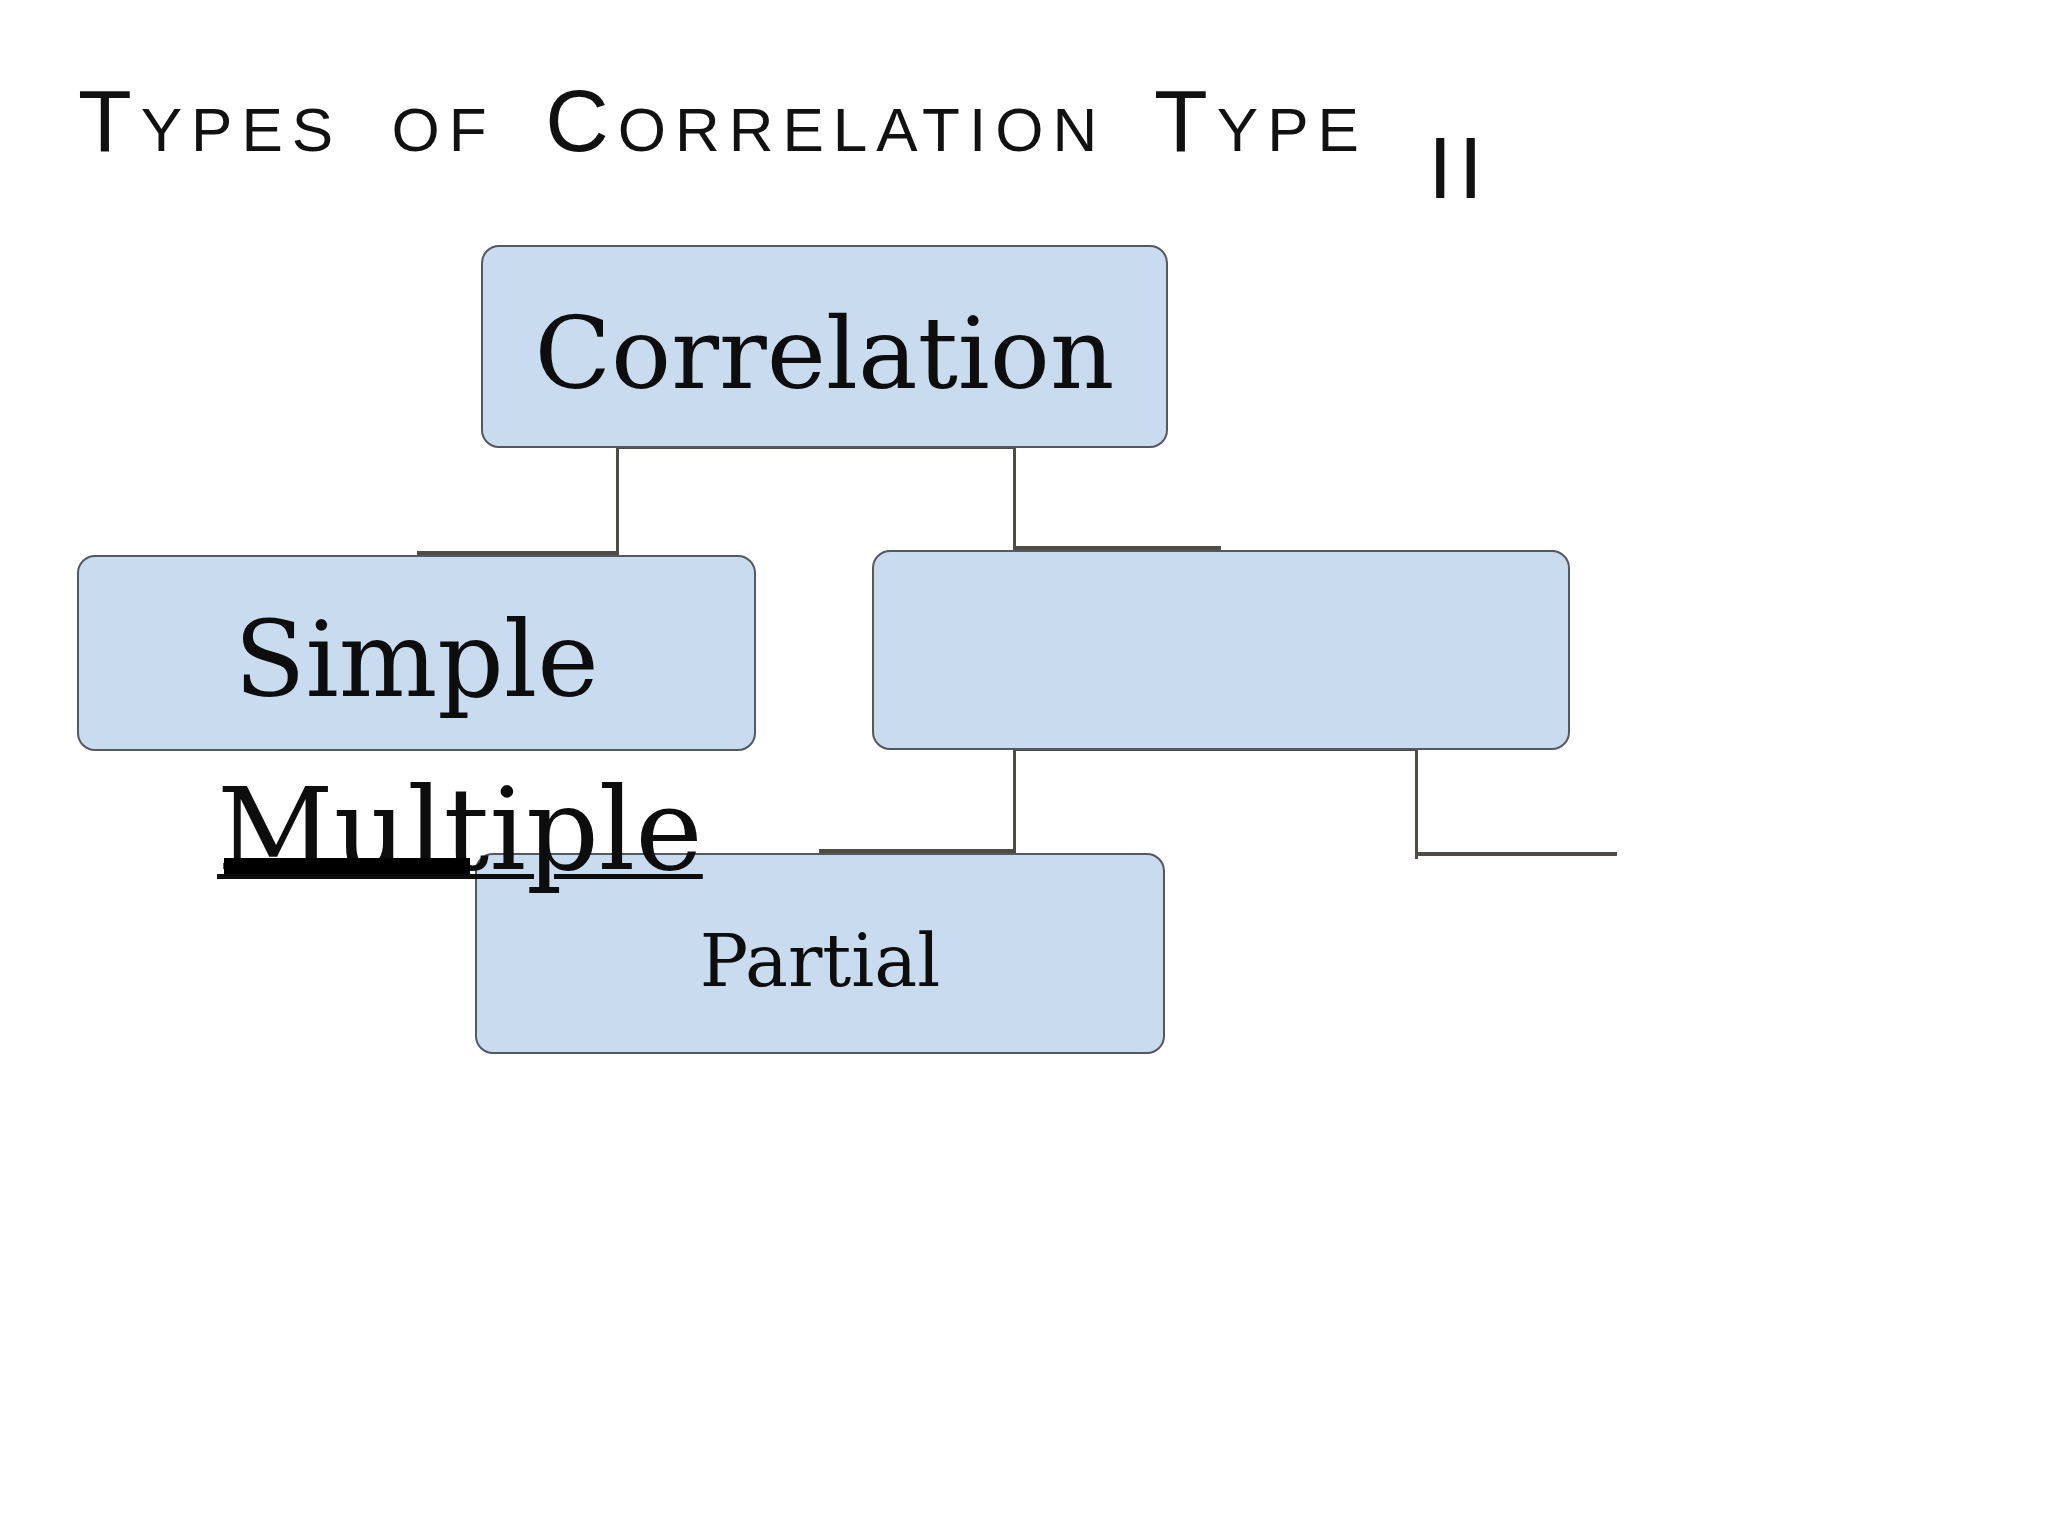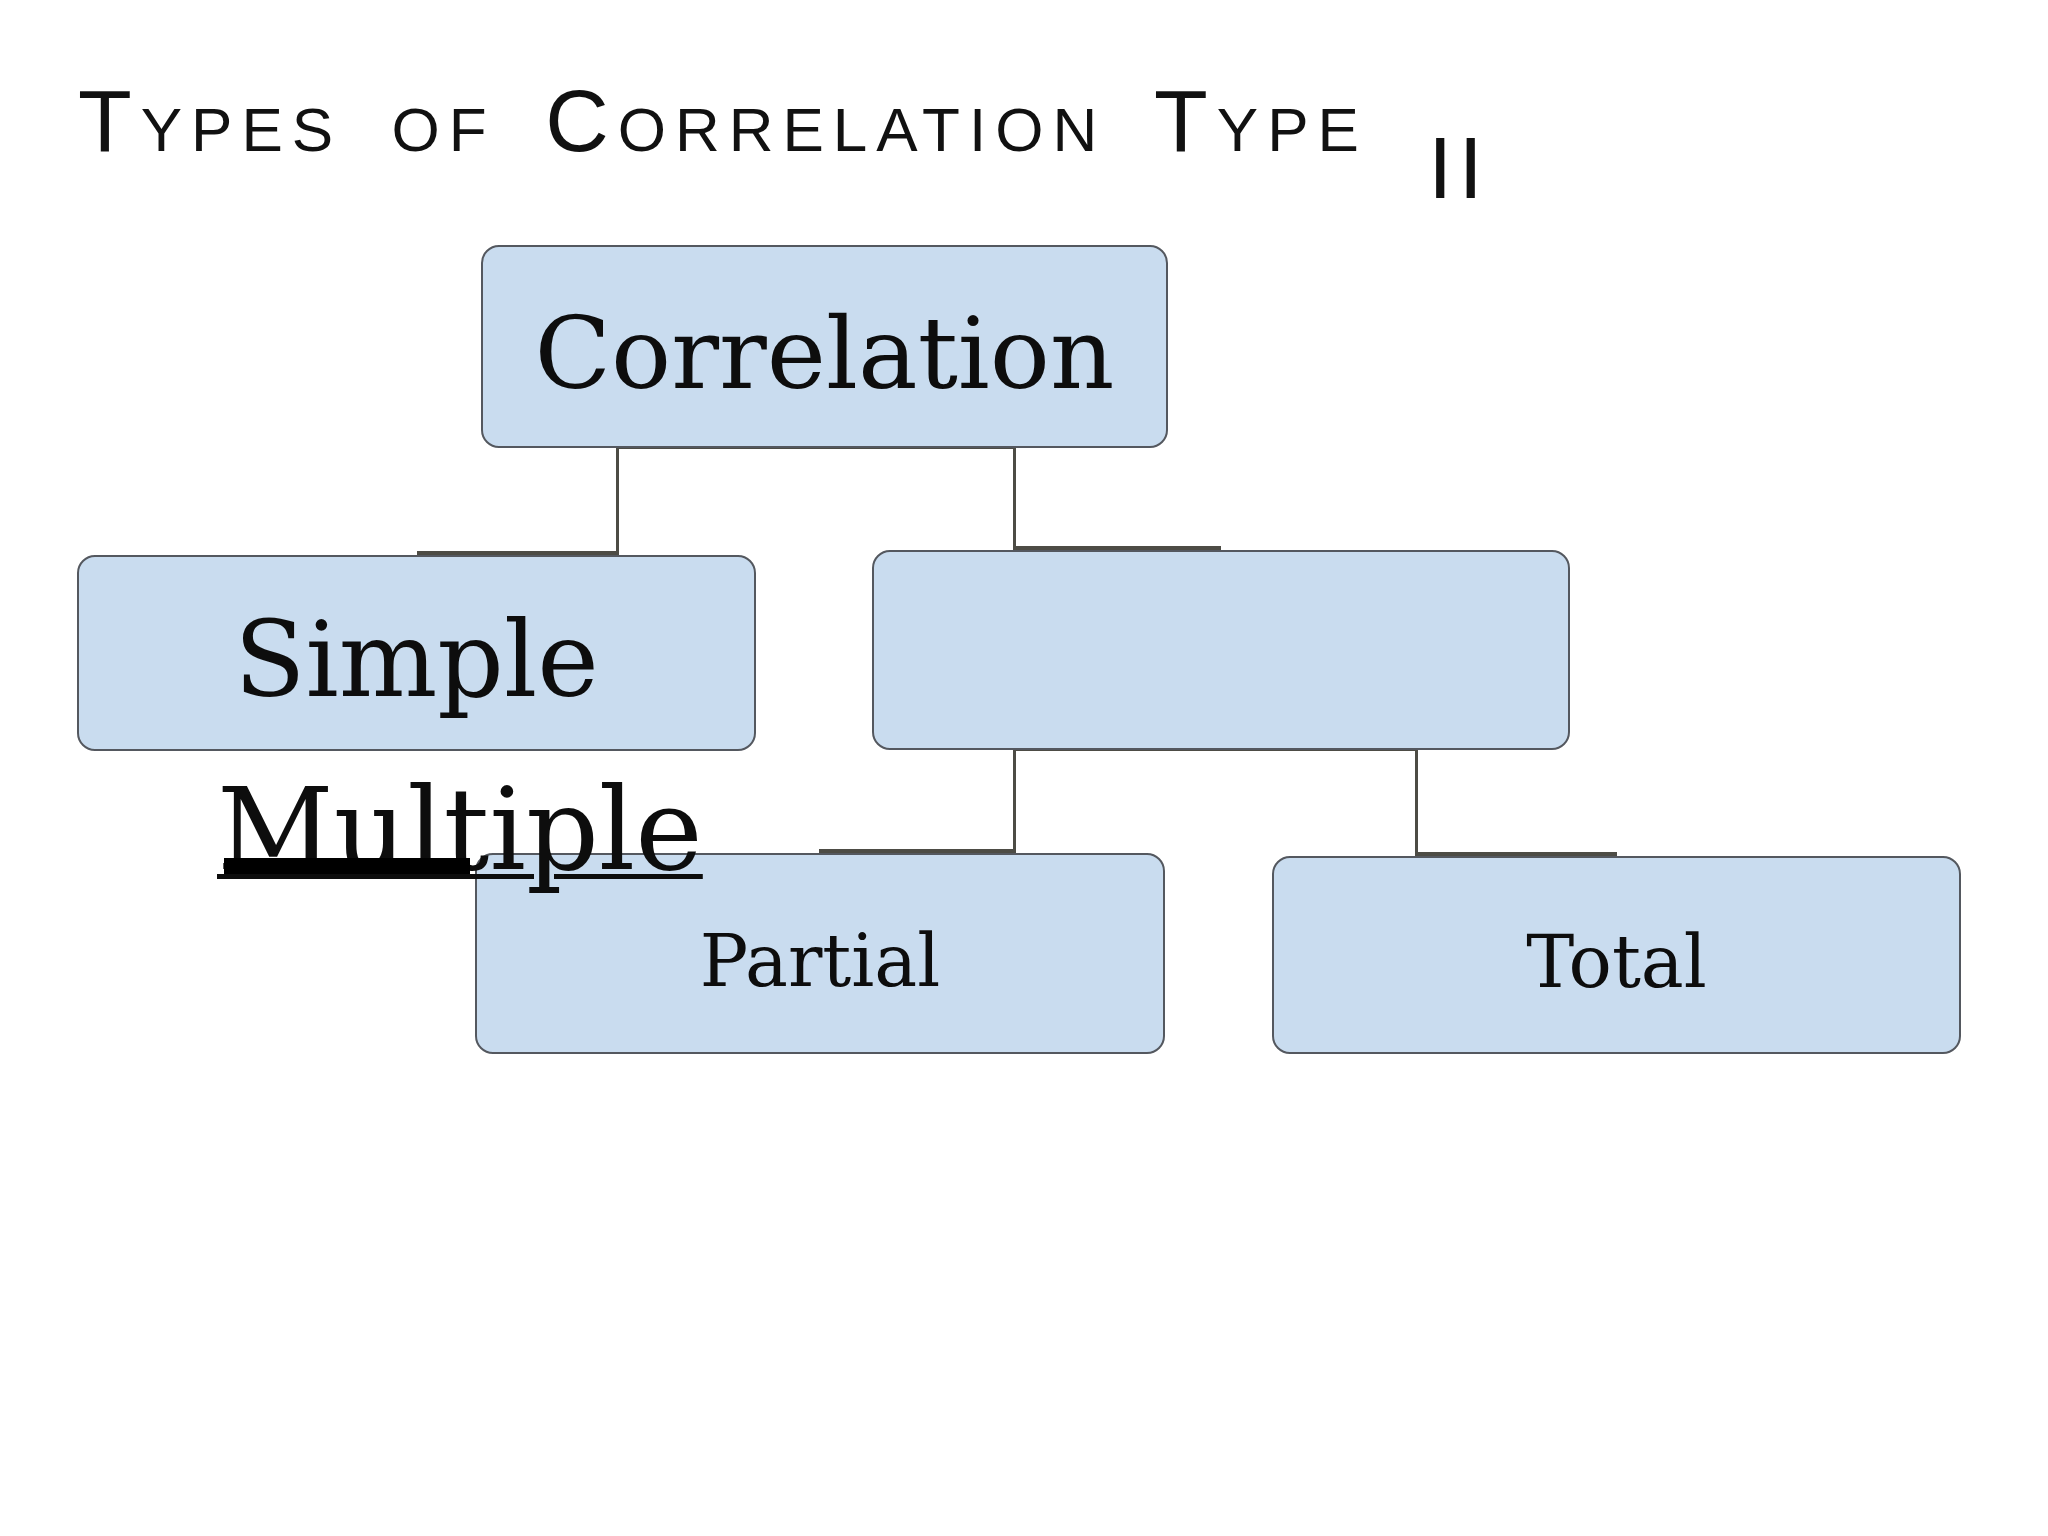--- a/index.html
+++ b/index.html
@@ -84,23 +84,20 @@
   </div>
   <div class="node box-simple">
     <span class="lbl">Simple</span>
   </div>
   <div class="node box-group">
     <span class="lbl"></span>
   </div>
   <div class="node box-partial">
     <span class="lbl">Partial</span>
   </div>
-  <div class="node box-total">
-    <span class="lbl">Total</span>
-  </div>
 
   <div class="conn hseg-simple"></div>
   <div class="conn hseg-group"></div>
   <div class="conn hseg-partial"></div>
   <div class="conn hseg-total"></div>
 
   <div class="multiple">Multiple</div>
   <div class="underline-bar"></div>
 
 </div>

